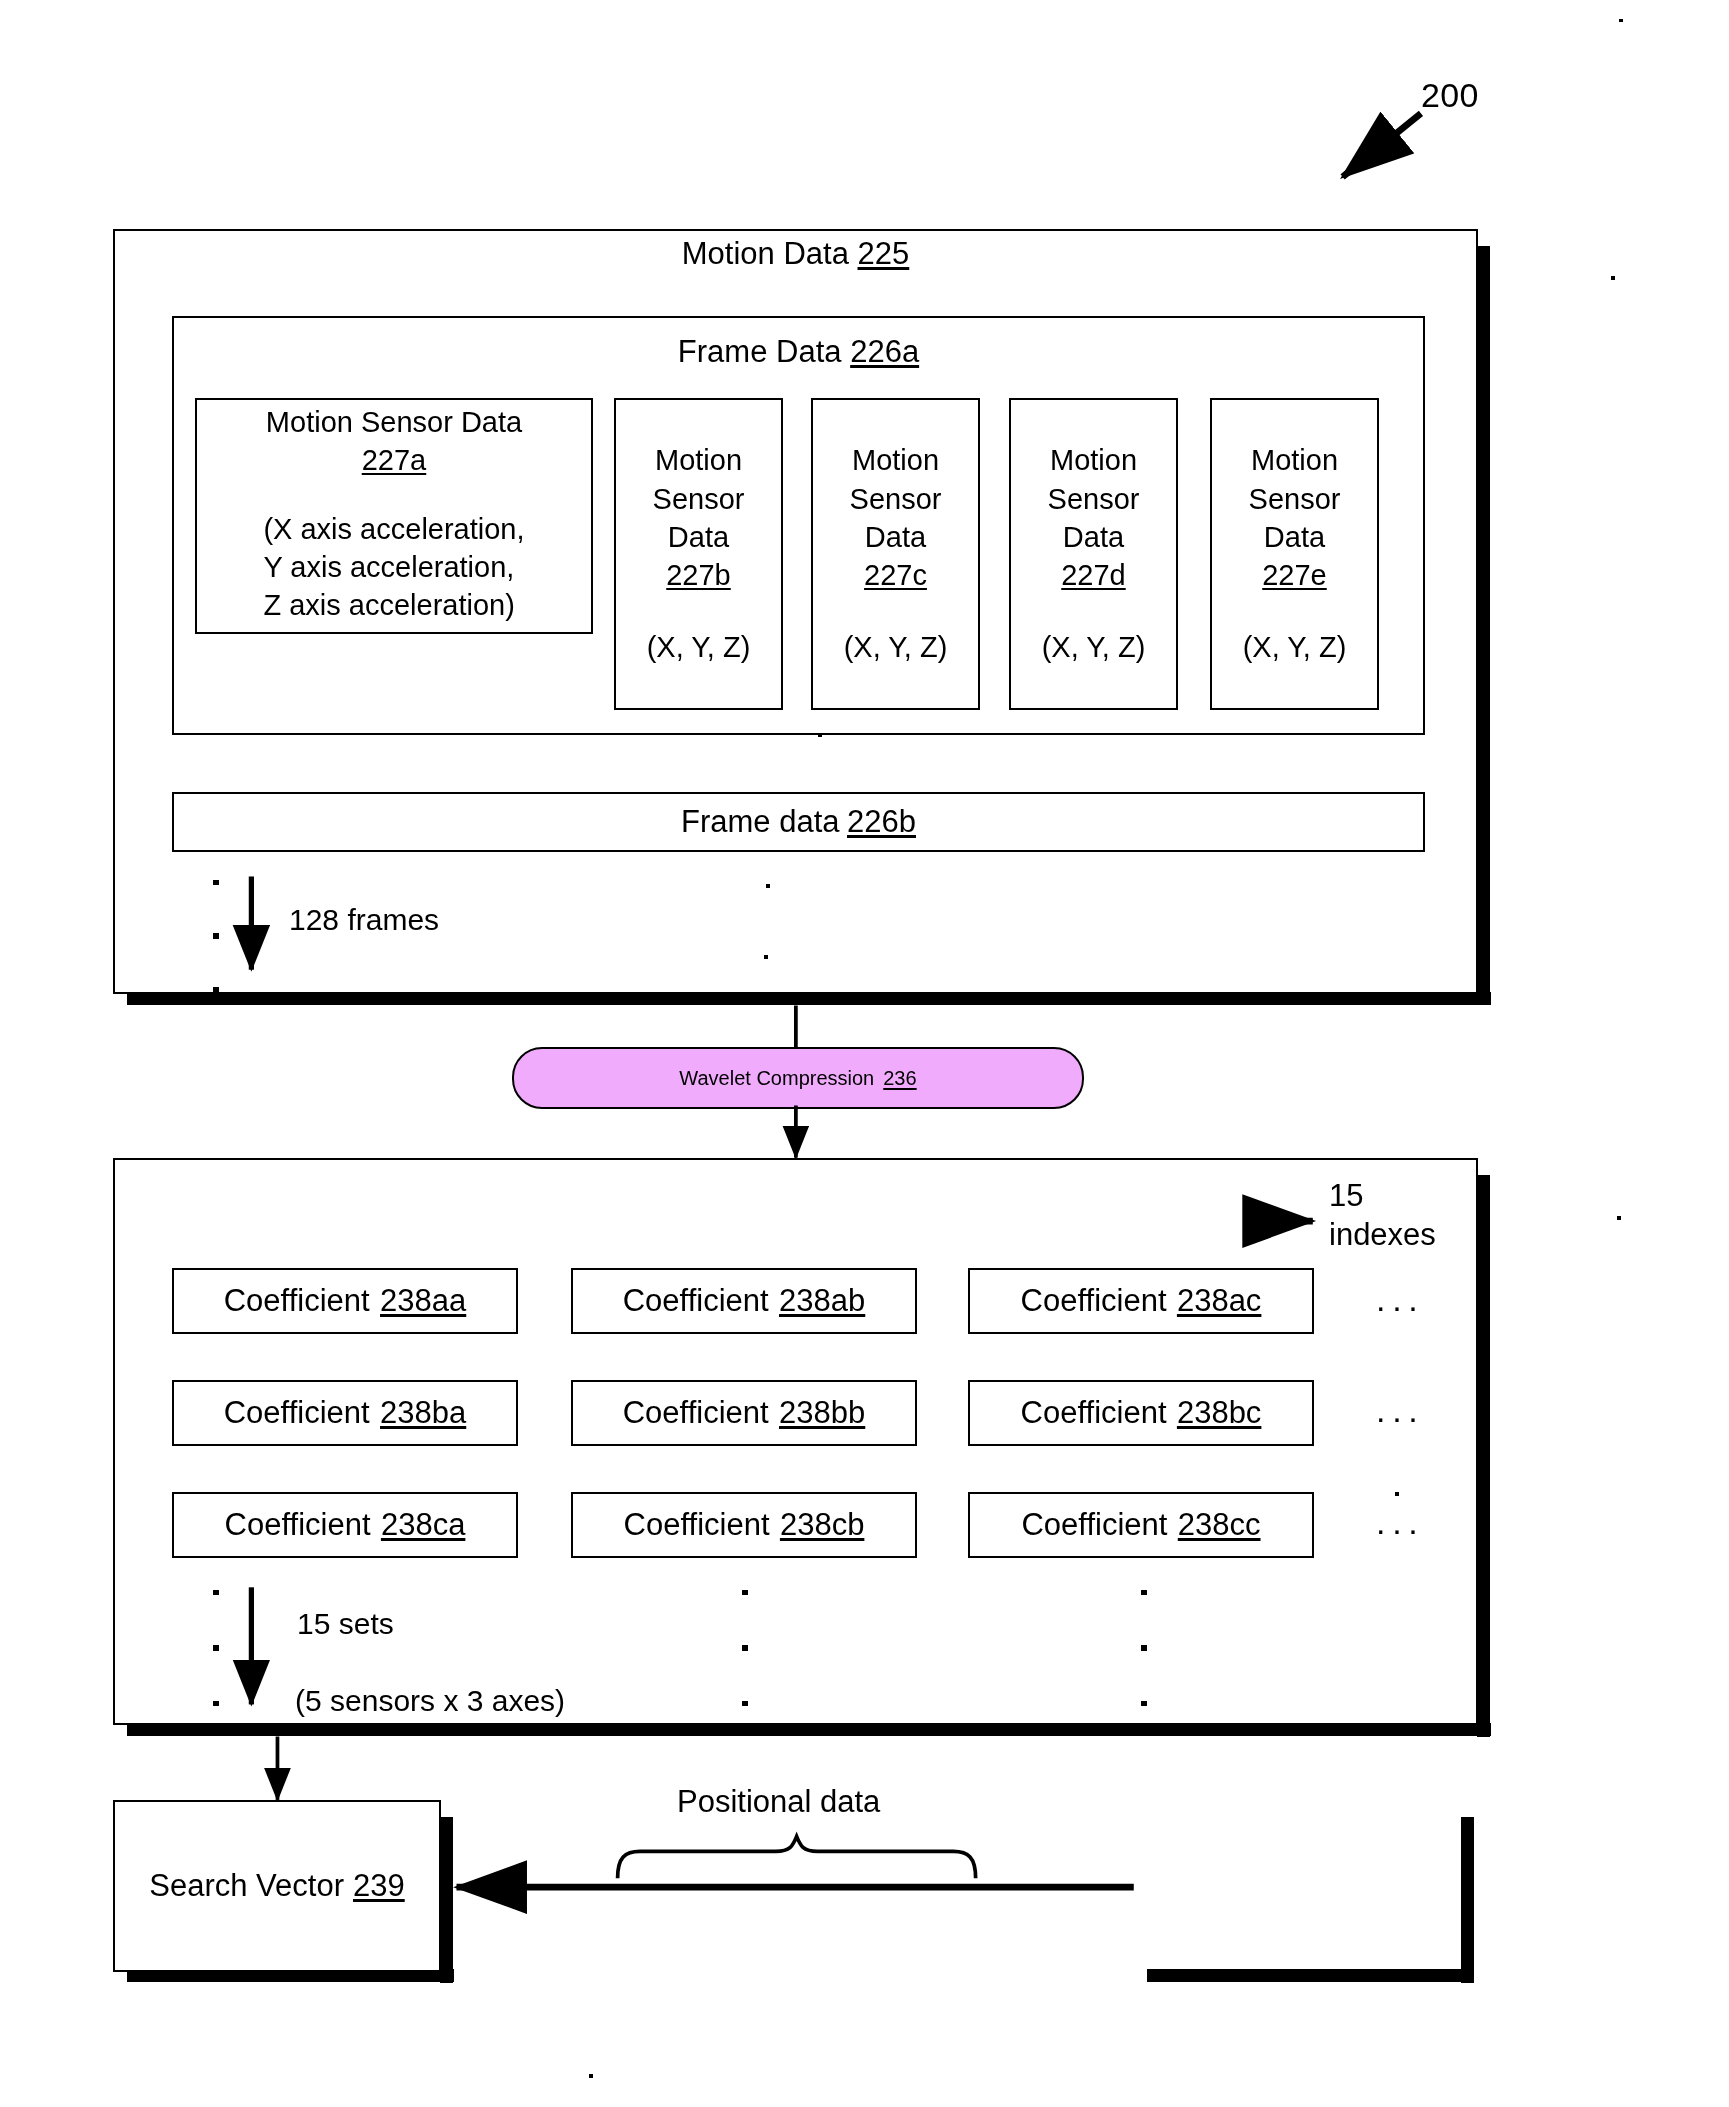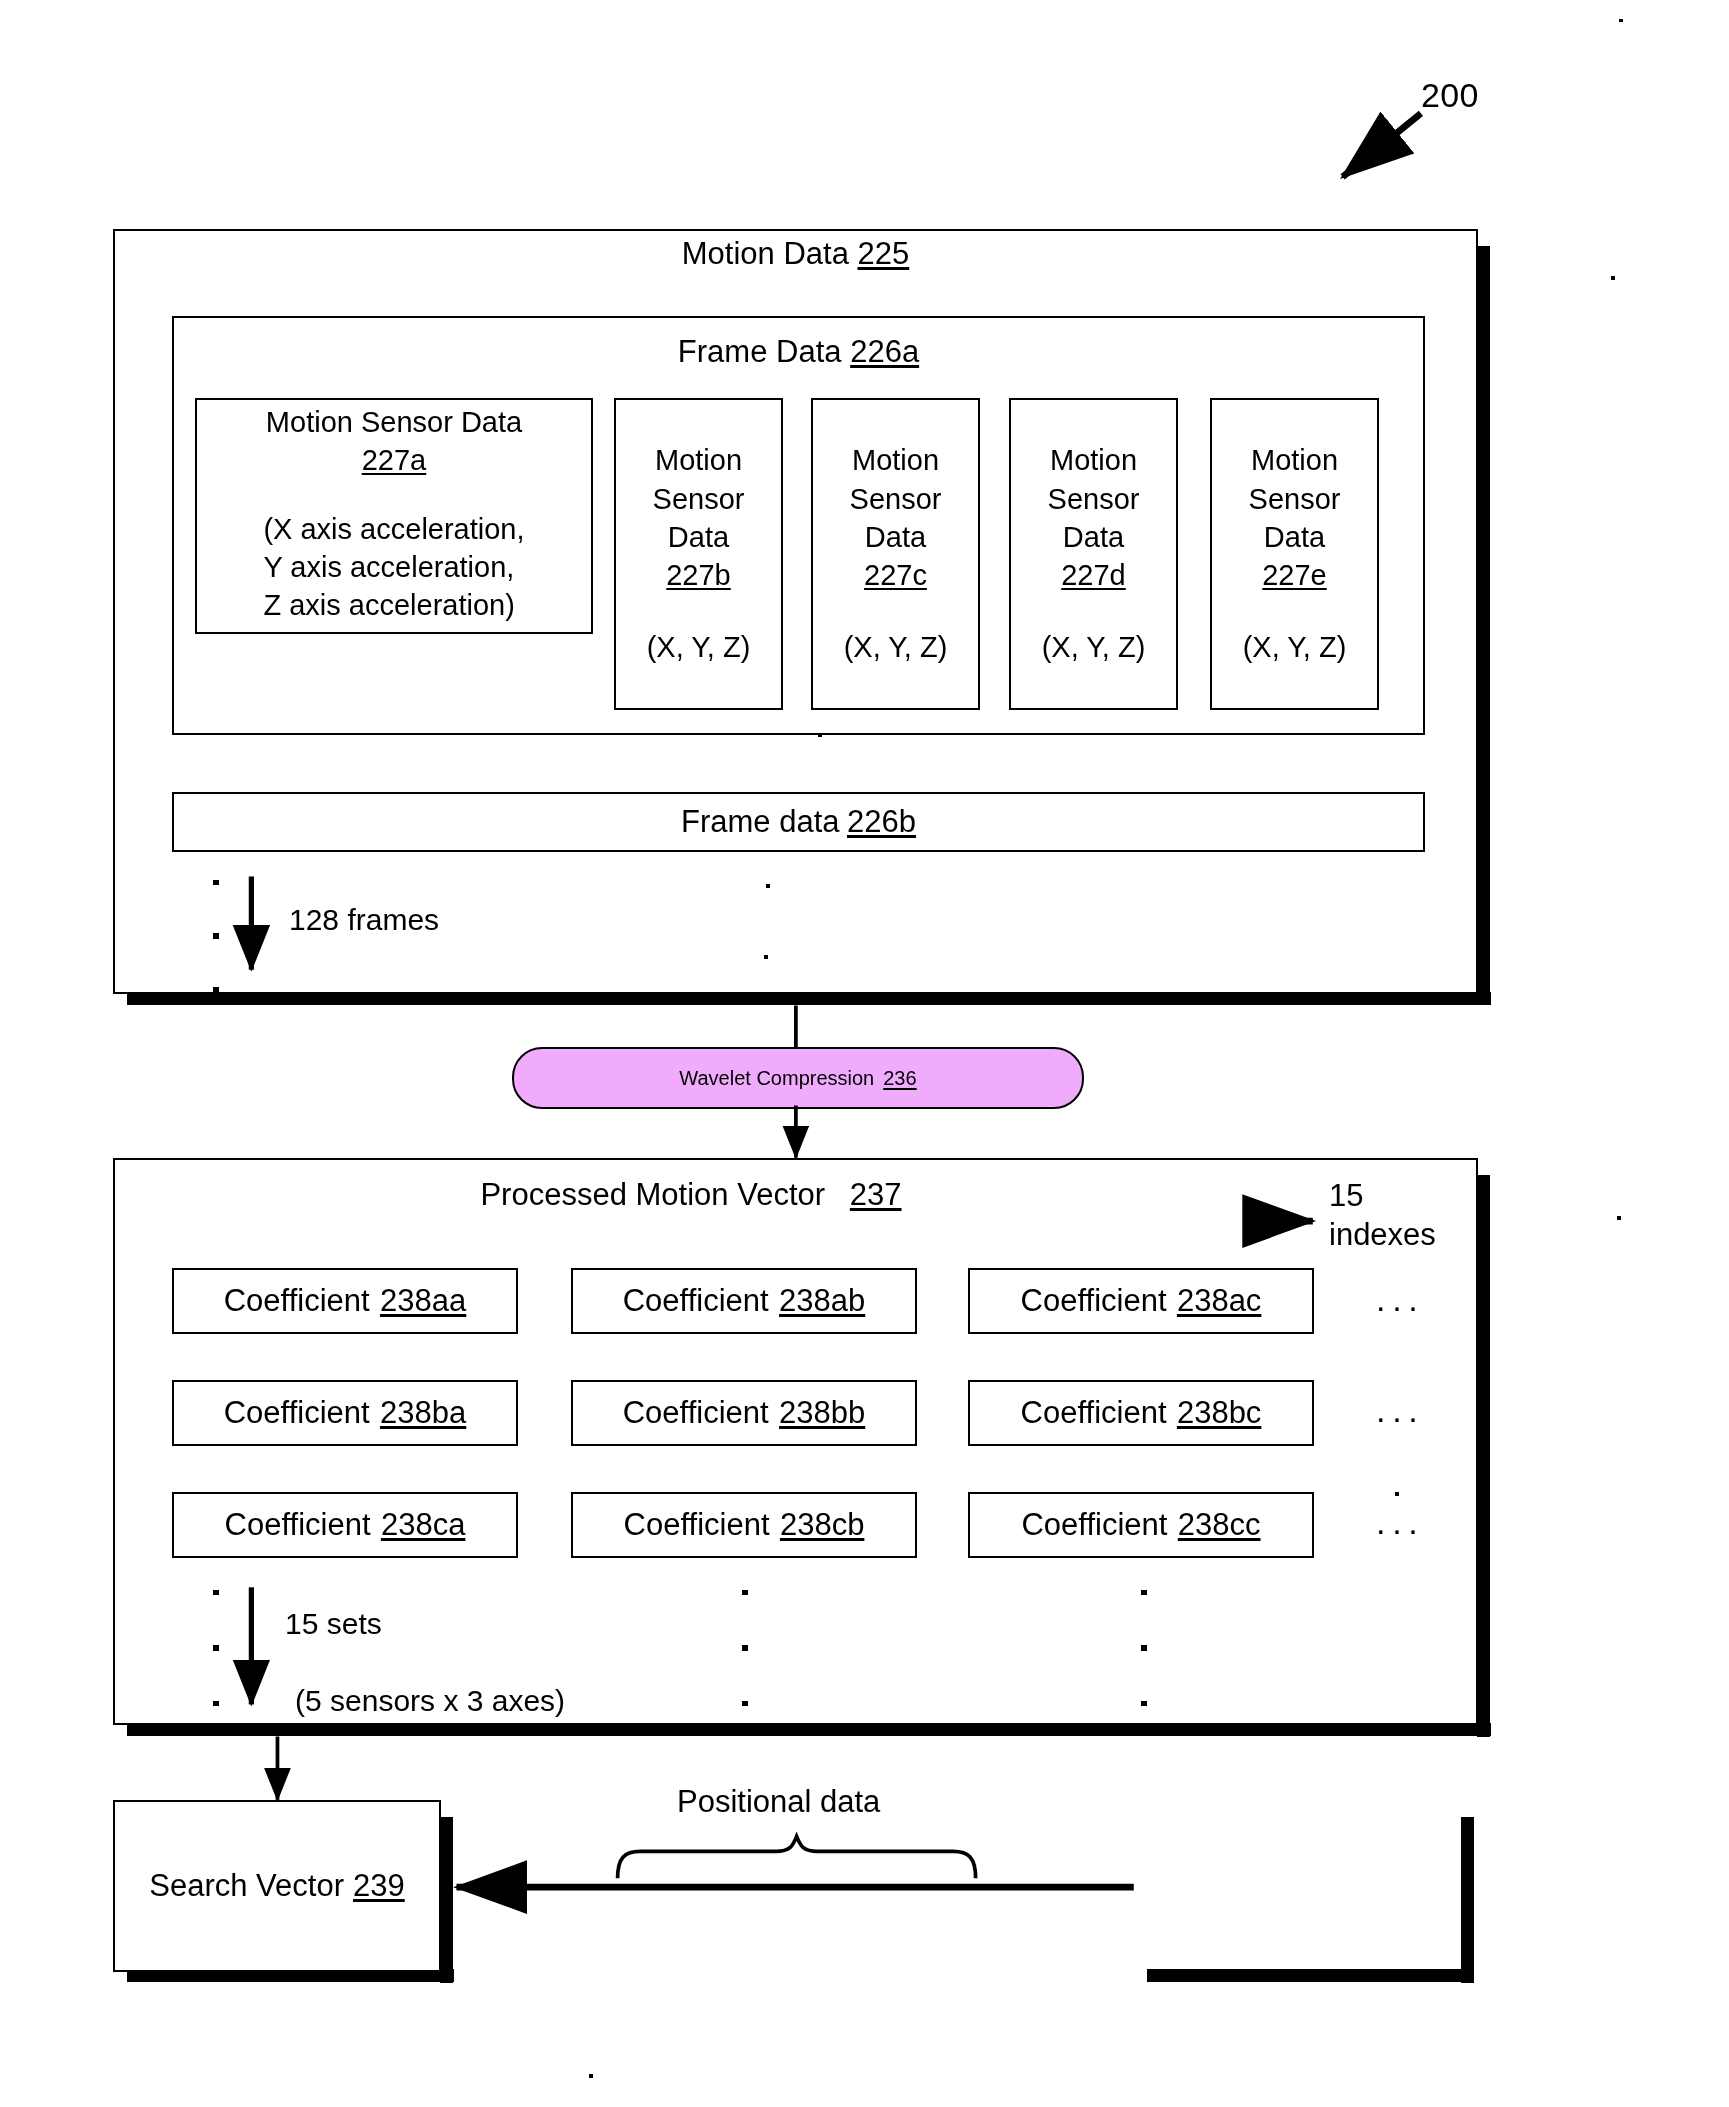--- a/index.html
+++ b/index.html
@@ -187,25 +187,20 @@
     <span>Wavelet Compression</span>
     <span style="width:9px;"></span>
     <span class="u">236</span>
   </div>
 
   <div class="shadow" style="left:1477px; top:1175px; width:13.4px; height:562px;"></div>
   <div class="shadow" style="left:127px; top:1723px; width:1364px; height:13.4px;"></div>
 
   <div class="box" style="left:113px; top:1158px; width:1365px; height:567px;"></div>
 
-  <div class="title" style="left:113px; top:1177px; width:1156px;">
-    <span>Processed Motion Vector</span>
-    <span style="display:inline-block;width:7.5px;"></span>
-    <span class="u">237</span>
-  </div>
 
   <div class="label" style="left:1329px; top:1178px; font-size:31px;">15</div>
   <div class="label" style="left:1329px; top:1217px; font-size:31px;">indexes</div>
 
   <div class="box center-text" style="left:172px; top:1268px; width:346px; height:66px; font-size:31px;">
     <span>Coefficient</span>
     <span style="width:10.4px;"></span>
     <span class="u">238aa</span>
   </div>
   <div class="box center-text" style="left:571px; top:1268px; width:346px; height:66px; font-size:31px;">
@@ -263,21 +258,21 @@
     <span></span>
       <span></span>
       <span></span>
   </div>
   <div class="dots-v" style="left:1141px; top:1590px; width:6px; height:116px;">
     <span></span>
       <span></span>
       <span></span>
   </div>
 
-  <div class="label" style="left:285px; top:1607px;">15 sets</div>
+  <div class="label" style="left:297px; top:1607px;">15 sets</div>
   <div class="label" style="left:295px; top:1660px;margin-top:24px;">(5 sensors x 3 axes)</div>
 
   <div class="shadow" style="left:440px; top:1817px; width:13.4px; height:166px;"></div>
   <div class="shadow" style="left:127px; top:1969px; width:327px; height:13.4px;"></div>
   <div class="box center-text" style="left:113px; top:1800px; width:328px; height:172px; font-size:31px;">
     <span>Search Vector</span>
     <span style="width:9px;"></span>
     <span class="u">239</span>
   </div>
 

